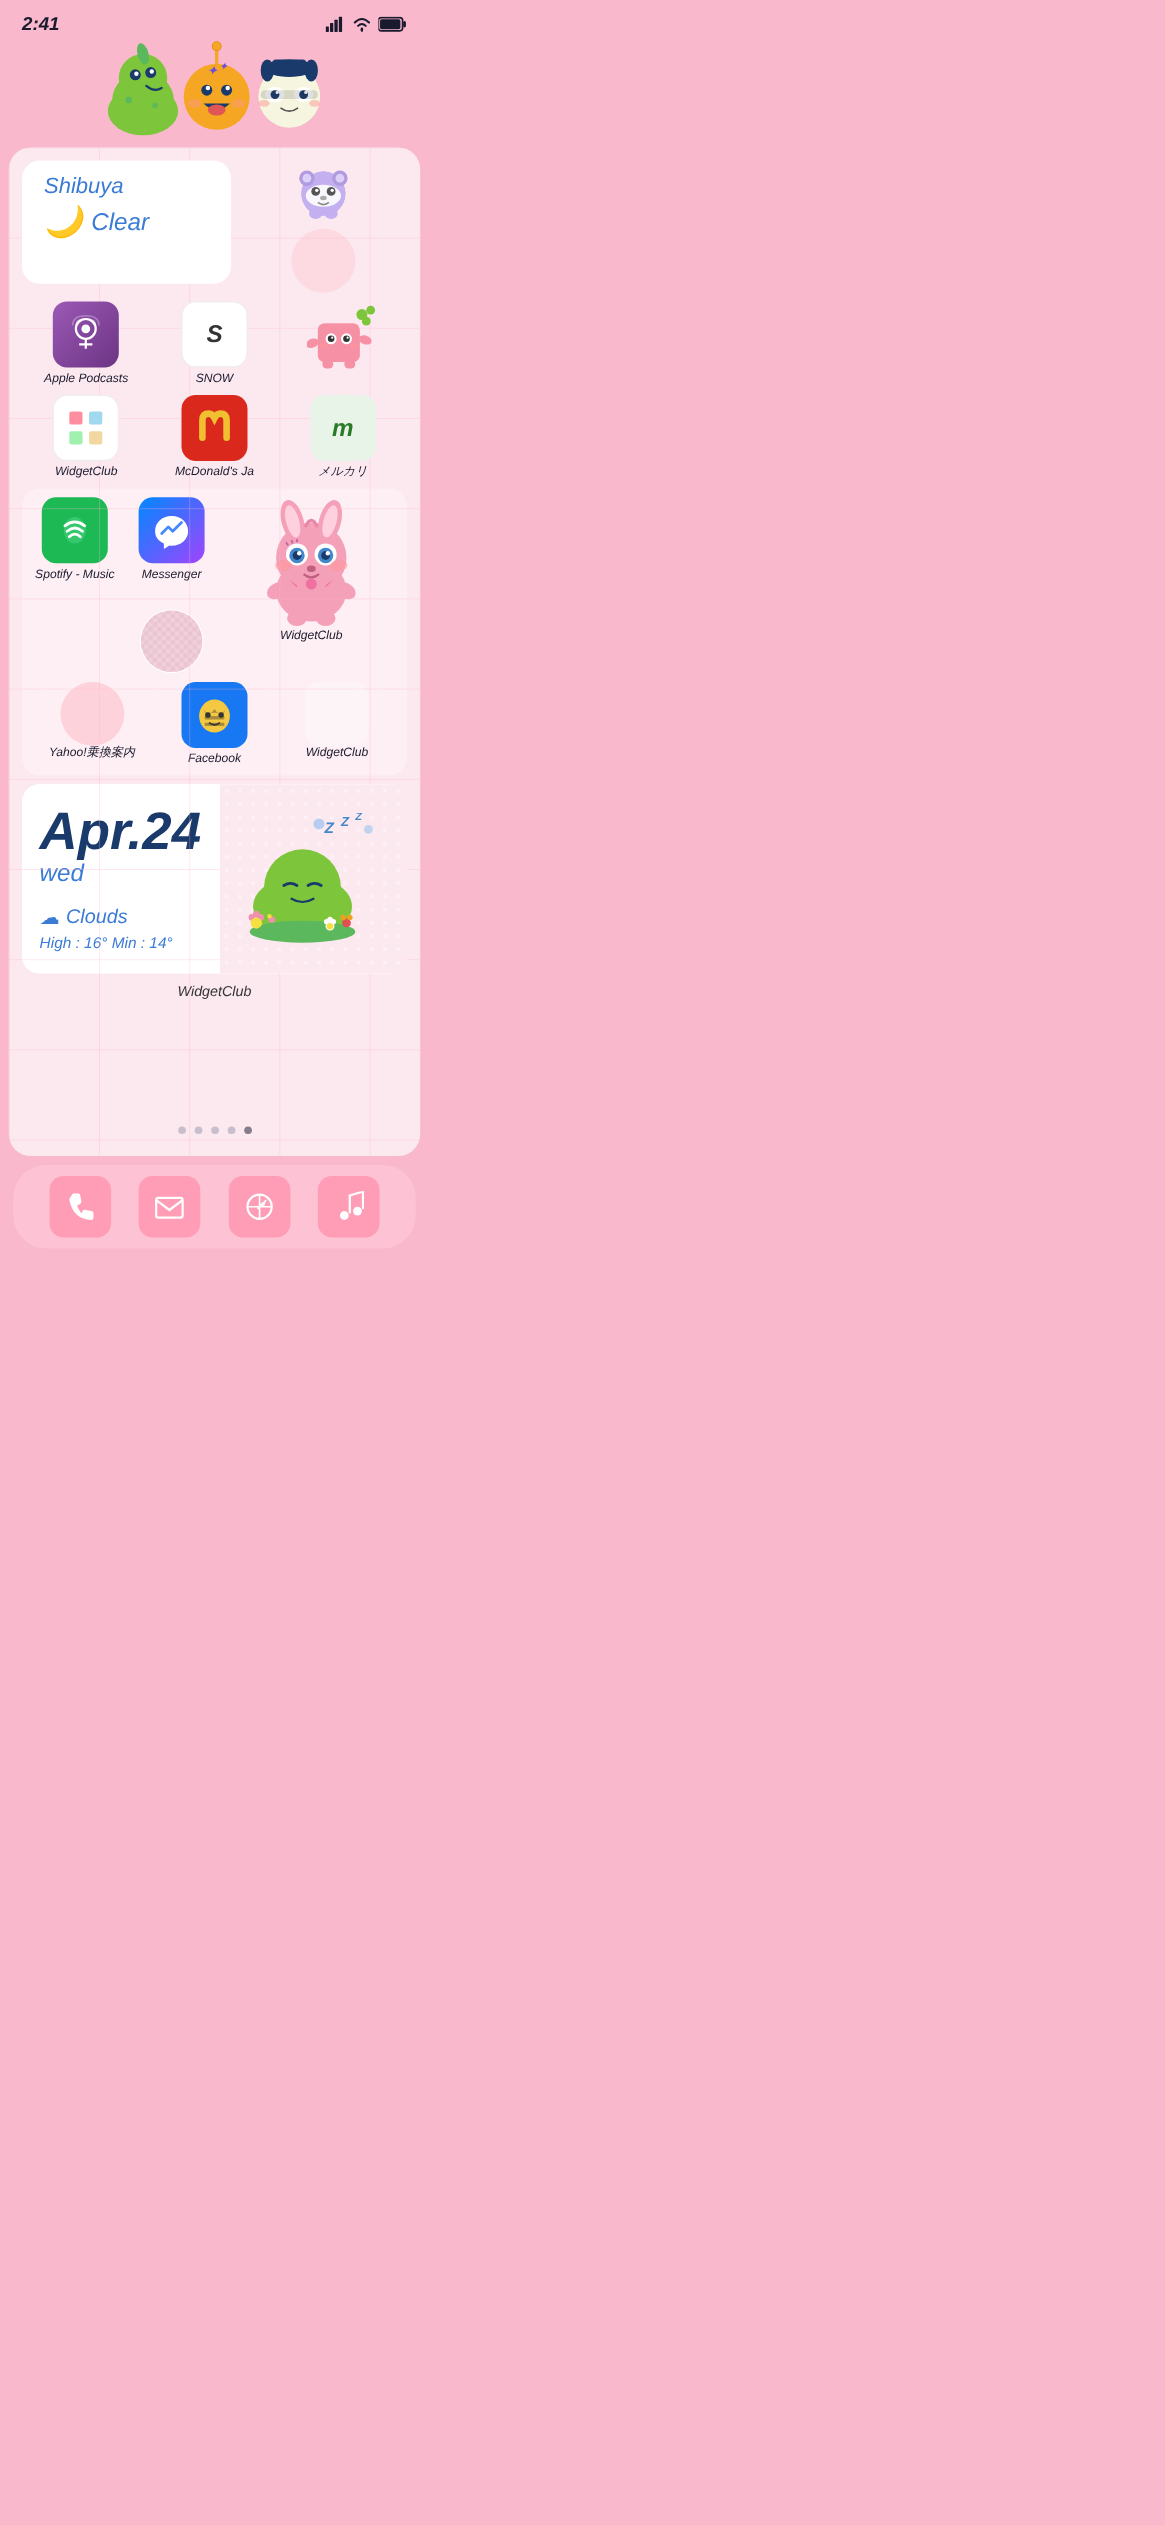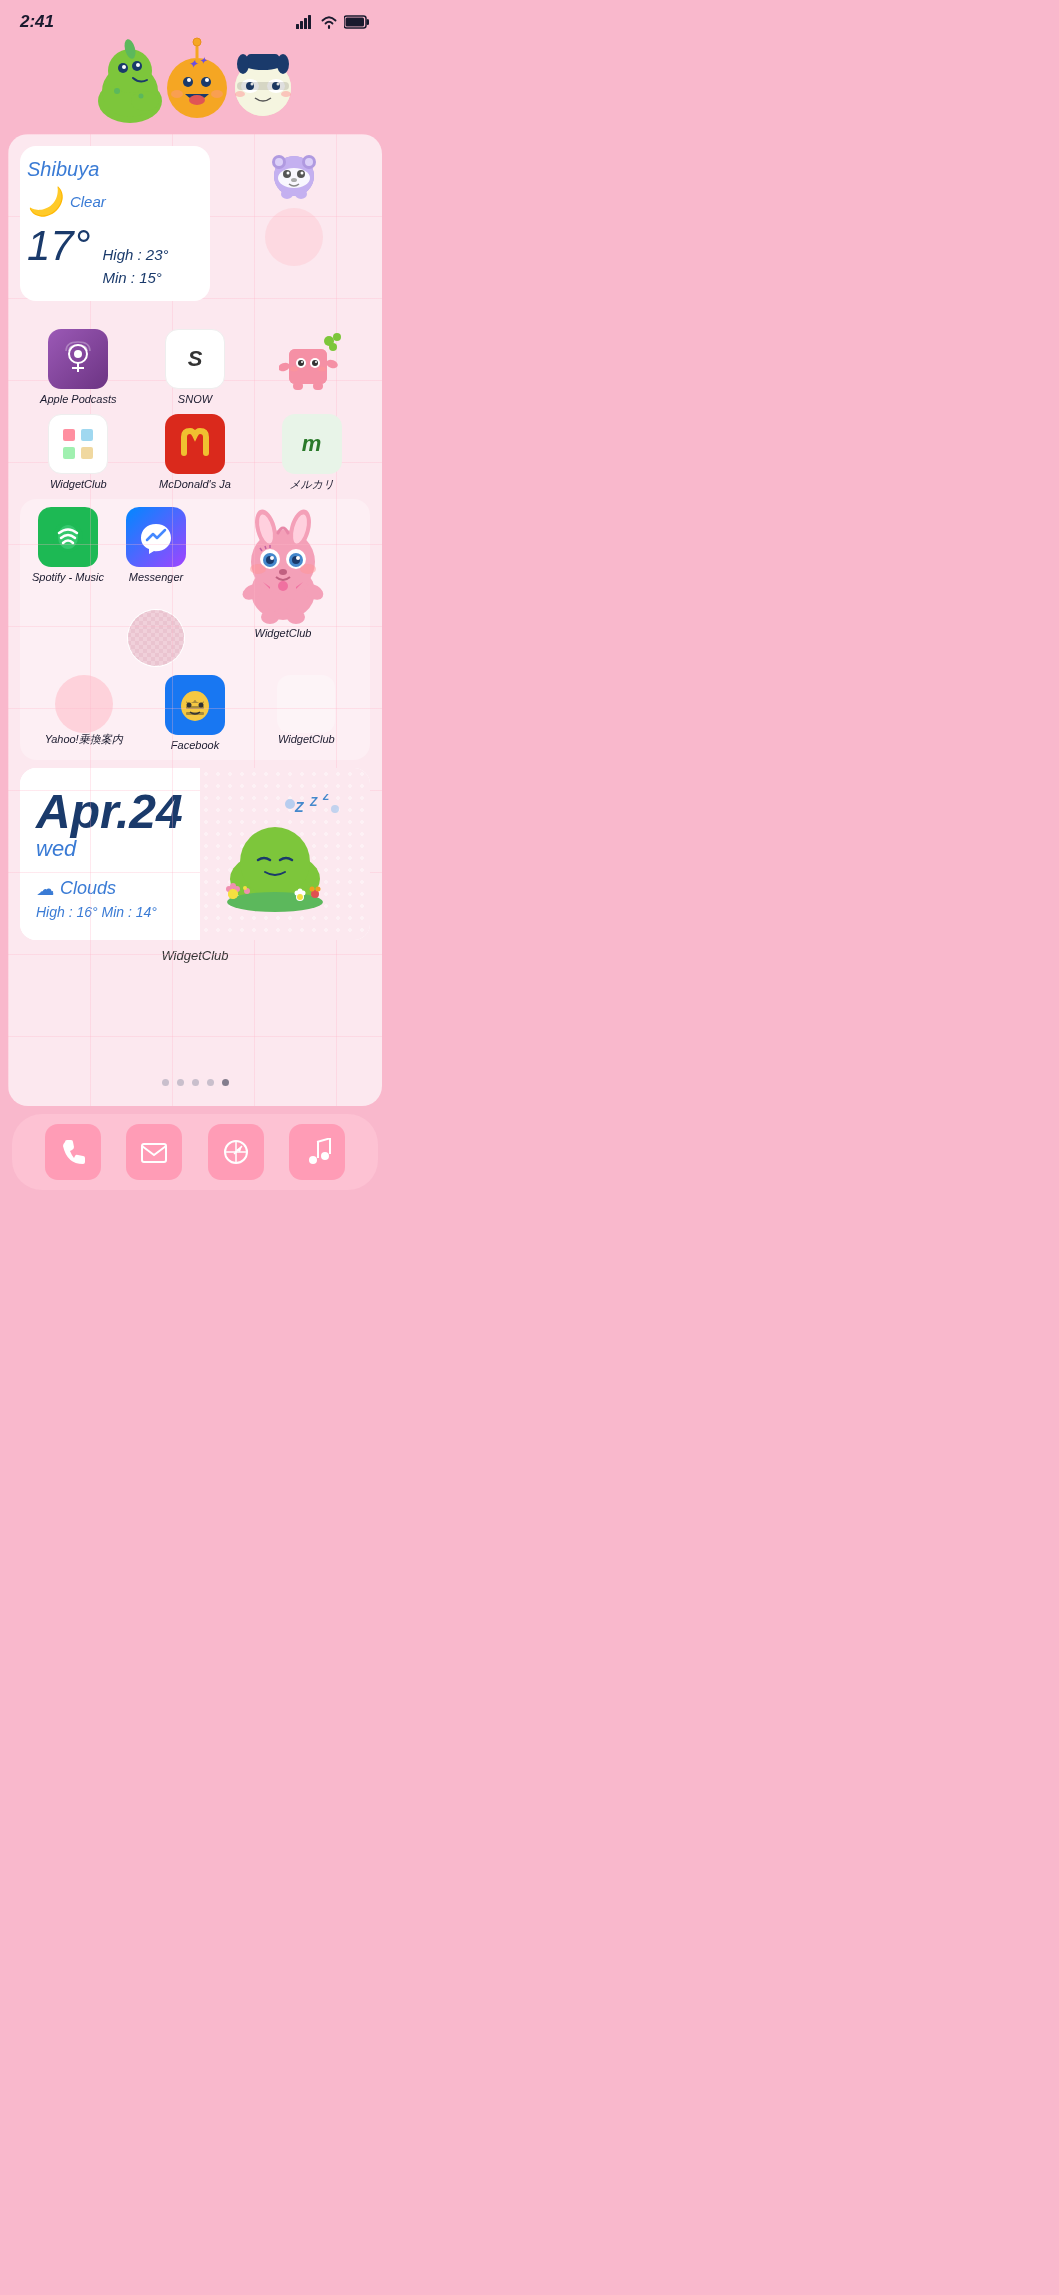--- a/index.html
+++ b/index.html
@@ -78,22 +78,22 @@
       background-image: 
         linear-gradient(rgba(255,180,200,0.3) 1px, transparent 1px),
         linear-gradient(90deg, rgba(255,180,200,0.3) 1px, transparent 1px);
       background-size: 82px 82px;
     }
 
     
     .weather-widget {
       background: white;
       border-radius: 16px;
-      padding: 12px 7px;
-      margin-bottom: 20px;
+      padding: 12px 20px;
+      margin-bottom: 8px;
       position: relative;
       display: flex;
       flex-direction: column;
     }
 
     .weather-city {
       color: #3a7bd5;
       font-size: 20px;
       font-weight: 500;
       margin-bottom: 4px;
@@ -105,21 +105,21 @@
       gap: 8px;
       margin-bottom: 4px;
     }
 
     .moon-icon {
       font-size: 28px;
       color: #1a3a6b;
     }
 
     .weather-condition-text {
-      font-size: 15px;
+      font-size: 22px;
       color: #3a7bd5;
       font-weight: 400;
     }
 
     .weather-temp-row {
       display: flex;
       align-items: baseline;
       gap: 12px;
     }
 
@@ -393,27 +393,20 @@
   <div class="main-content">
     <div class="grid-bg"></div>
 
     <div style="display:flex; gap:8px; margin-bottom:8px; position:relative; z-index:1;">
 
       <div class="weather-widget" style="flex:0 0 190px;">
         <span class="weather-city">Shibuya</span>
         <div class="weather-condition-row">
           <span class="moon-icon">🌙</span>
           <span class="weather-condition-text">Clear</span>
-        </div>
-        <div class="weather-temp-row">
-          <span class="weather-current-temp">17°</span>
-          <div class="weather-high-low">
-            <div>High : 23°</div>
-            <div>Min : 15°</div>
-          </div>
         </div>
       </div>
 
       <div style="display:flex; flex-direction:column; gap:4px; flex:1; align-items:center;">
 
         <div style="width:58px;height:58px;display:flex;align-items:center;justify-content:center;">
           <svg width="50" height="55" viewBox="0 0 50 55">
 
             <circle cx="25" cy="28" r="20" fill="#b09ae0"></circle>
             <ellipse cx="25" cy="28" rx="20" ry="20" fill="#c4b0f0"></ellipse>

